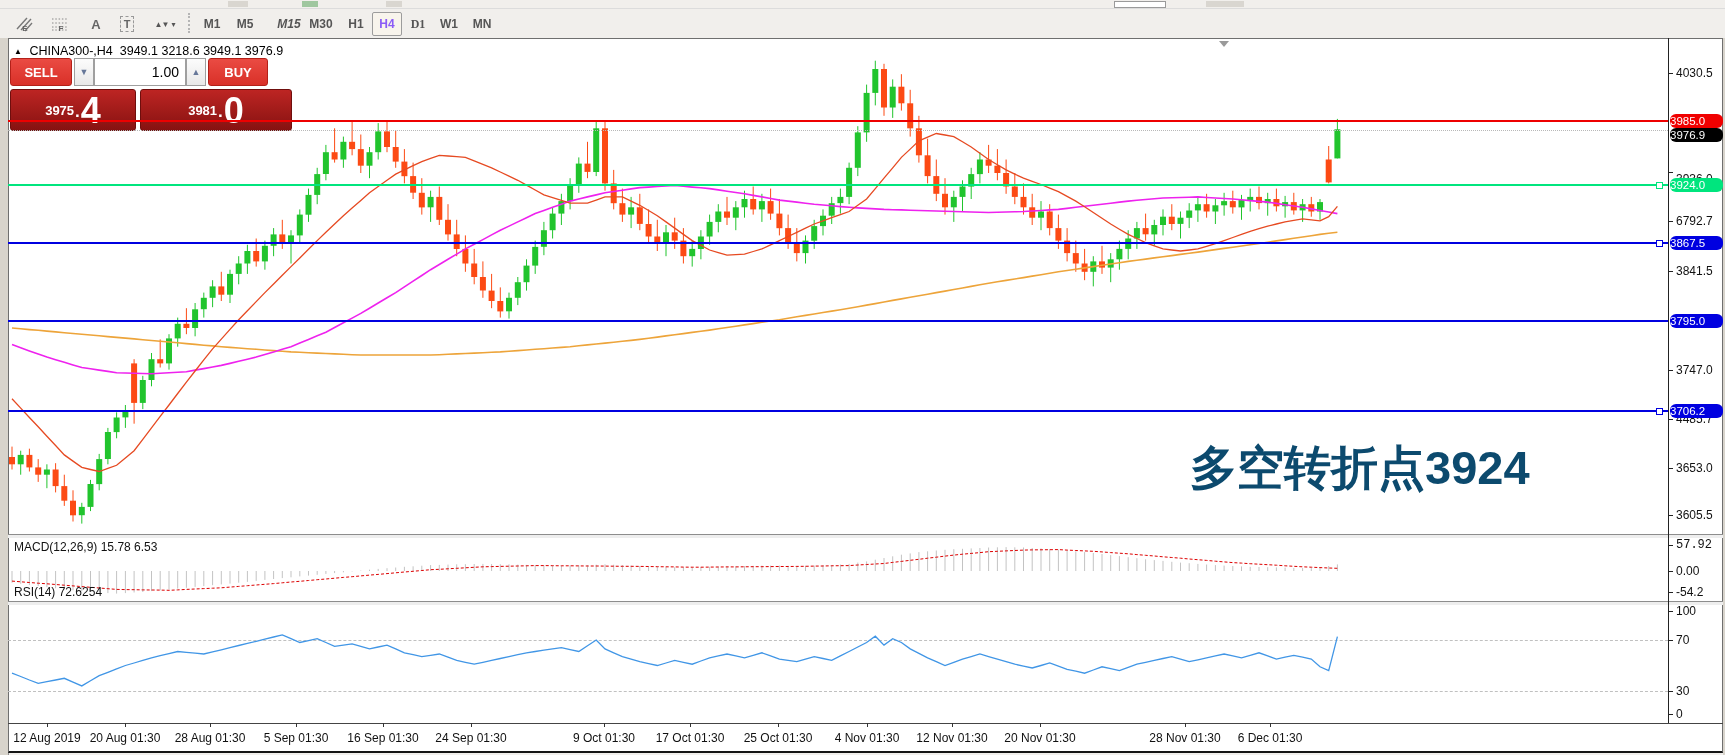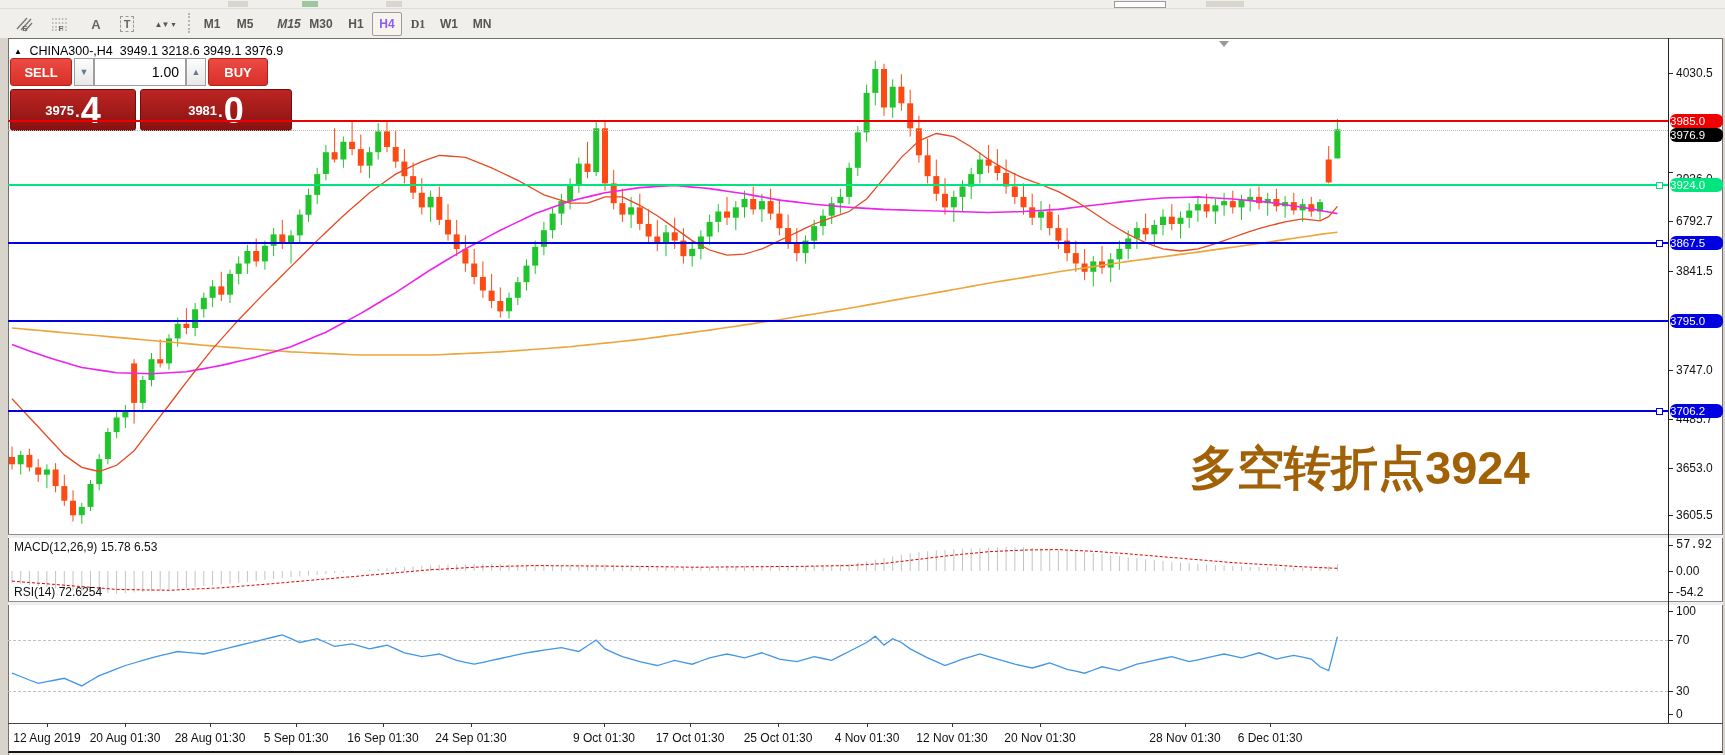--- a/index.html
+++ b/index.html
@@ -337,21 +337,21 @@
   <div class="tile" style="left:130px;width:152px">
     <span class="p-main">3981</span>
     <span class="p-dot">.</span>
     <span class="p-big">0</span>
   </div>
 </div>
 
 <div class="ind-lbl" style="left:14px;top:540px">MACD(12,26,9) 15.78 6.53</div>
 <div class="ind-lbl" style="left:14px;top:585px">RSI(14) 72.6254</div>
 
-<div id="annot" class="abs" style="color: #a16207;">多空转折点3924</div>
+<div id="annot" class="abs" style="color: #0c4a6e;">多空转折点3924</div>
 
 <div id="dyn-layer">
     <div class="tick-dash" style="top: 73px;"></div>
     <div class="tick-lbl" style="top: 66px;">4030.5</div>
     <div class="tick-dash" style="top: 172px;"></div>
     <div class="tick-lbl" style="top: 172px;">3936.0</div>
     <div class="tick-dash" style="top: 221px;"></div>
     <div class="tick-lbl" style="top: 214px;">6792.7</div>
     <div class="tick-dash" style="top: 271px;"></div>
     <div class="tick-lbl" style="top: 264px;">3841.5</div>

